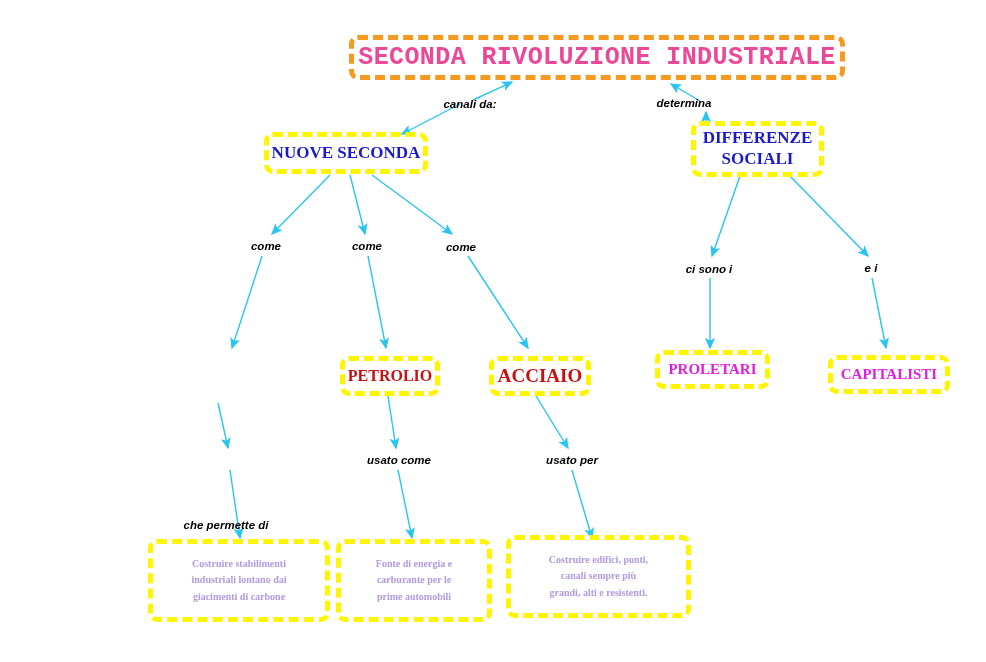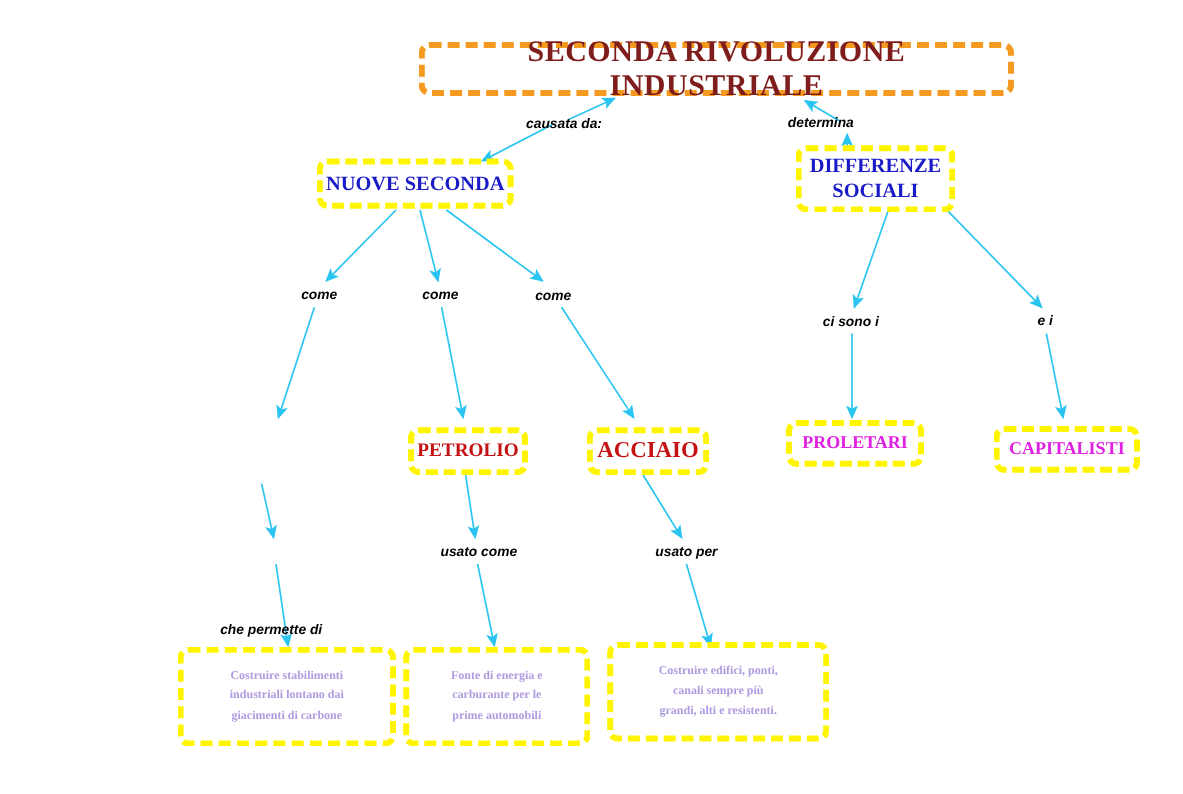--- a/index.html
+++ b/index.html
@@ -38,22 +38,22 @@
   .node-text {
     display: block;
     white-space: pre-line;
   }
 
   
   .node-root {
     border-width: 5px;
     border-color: #F49A21;
     border-radius: 9px;
-    font-family: Liberation Serif, serif;
-    color: #7f1d1d;
+    font-family: Liberation Mono, monospace;
+    color: #ec4899;
     font-size: 25px;
     font-weight: bold;
     letter-spacing: 0.4px;
     line-height: 1.1;
   }
 
   
   .node-blue {
     border-width: 5px;
     border-color: #FFF500;
@@ -167,21 +167,21 @@
   </svg>
 
   <div class="node node-root" style="left:349px; top:35px; width:496px; height:45px;">
     <span class="node-text">SECONDA RIVOLUZIONE INDUSTRIALE</span>
   </div>
 
   <div class="node node-blue" style="left:264px; top:132px; width:164px; height:42px;">
     <span class="node-text">NUOVE SECONDA</span>
   </div>
 
-  <div class="node node-blue" style="left:663px; top:121px; width:133px; height:56px;">
+  <div class="node node-blue" style="left:691px; top:121px; width:133px; height:56px;">
     <span class="node-text">DIFFERENZE
 SOCIALI</span>
   </div>
 
 
   <div class="node node-red" style="left:340px; top:356px; width:100px; height:40px;">
     <span class="node-text">PETROLIO</span>
   </div>
 
   <div class="node node-red big" style="left:489px; top:356px; width:102px; height:40px;">
@@ -207,21 +207,21 @@
 carburante per le
 prime automobili</span>
   </div>
 
   <div class="node node-lavender" style="left:506px; top:535px; width:185px; height:83px;">
     <span class="node-text">Costruire edifici, ponti,
 canali sempre più
 grandi, alti e resistenti.</span>
   </div>
 
-  <div class="link-label" style="left:470px; top:98px;">causata da:</div>
+  <div class="link-label" style="left:470px; top:98px;">canali da:</div>
 
   <div class="link-label" style="left:684px; top:97px;">determina</div>
 
   <div class="link-label" style="left:266px; top:240px;">come</div>
 
   <div class="link-label" style="left:367px; top:240px;">come</div>
 
   <div class="link-label" style="left:461px; top:241px;">come</div>
 
   <div class="link-label" style="left:709px; top:263px;">ci sono i</div>

